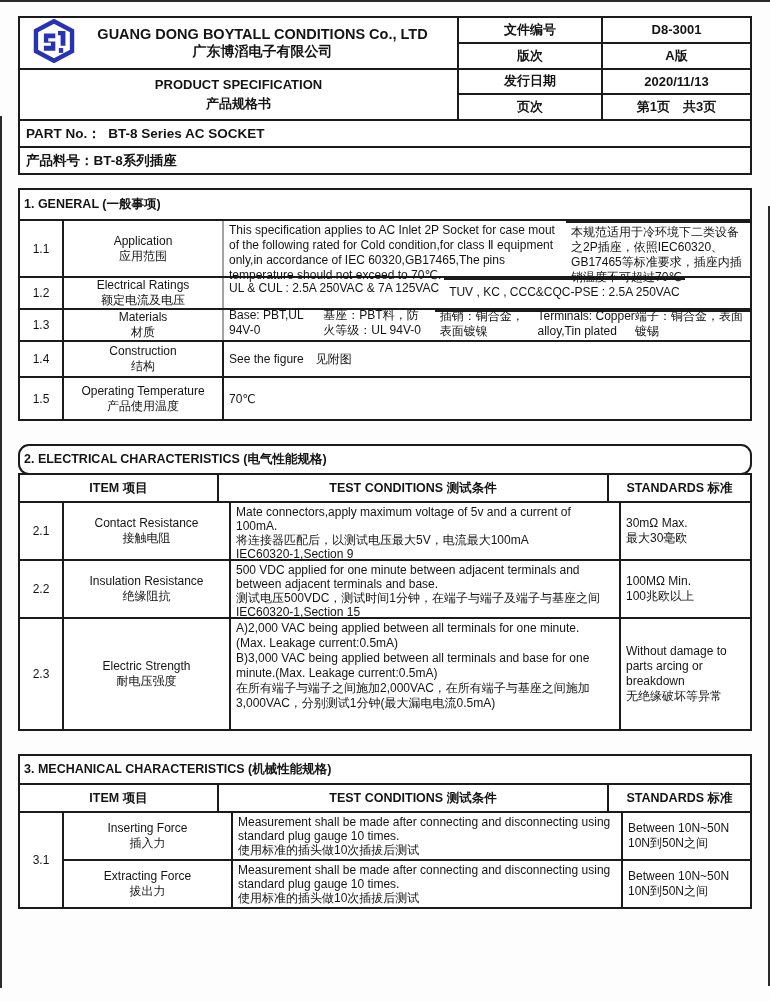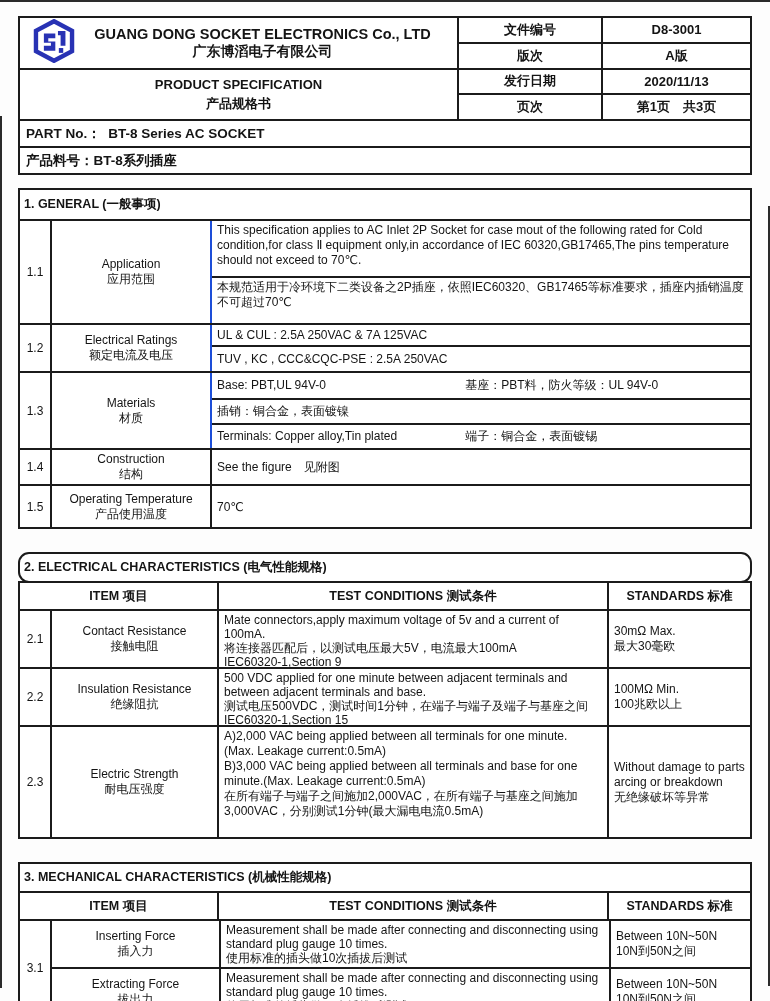--- a/index.html
+++ b/index.html
@@ -36,25 +36,25 @@
 
   
   .bar { margin-top:-2px; height:29px; display:flex; align-items:center; padding-left:6px; font-weight:bold; font-size:13.5px; }
   .sec-bar { margin-top:13px; height:33px; display:flex; align-items:center; padding-left:4px; font-weight:bold; font-size:12.5px; }
 
   
   .tbl { margin-top:-2px; }
   .trow { display:flex; border-top:2px solid #1b1b1b; }
   .trow:first-child { border-top:none; }
   .cell { overflow:hidden; }
-  .cnum { width:30px; display:flex; align-items:center; justify-content:center; font-size:12px; flex:0 0 auto; }
+  .cnum { width:42px; display:flex; align-items:center; justify-content:center; font-size:12px; flex:0 0 auto; }
   .citem { display:flex; align-items:center; justify-content:center; text-align:center; font-size:12px; line-height:15px; border-left:2px solid #1b1b1b; flex:0 0 auto; }
   .s1-item { width:160px; }
   .s23-item { width:167px; }
-  .ccontent { flex:1; border-left:2px solid #1d4ed8; display:flex; flex-direction:column; }
+  .ccontent { flex:1; border-left:2px solid #a3a3a3; display:flex; }
   .sub { border-top:2px solid #1b1b1b; display:flex; align-items:center; padding:2px 5px; font-size:12px; line-height:15px; }
   .sub:first-child { border-top:none; }
   .sub-block { align-items:flex-start; }
   .en-half { width:47%; flex:0 0 auto; }
   .cn-half { flex:1; }
   .ctest { width:390px; flex:0 0 auto; border-left:2px solid #1b1b1b; padding:2px 5px; font-size:12px; line-height:14px; }
   .cstd { flex:1; border-left:2px solid #1b1b1b; display:flex; align-items:center; padding:2px 5px; font-size:12px; line-height:15px; }
   .chead { display:flex; align-items:center; justify-content:center; font-size:12.5px; font-weight:bold; }
   .h26 { height:26px; }
 
@@ -97,21 +97,21 @@
         <div class="hdr-company">
           <span class="logo">
             <svg width="44" height="44" viewBox="0 0 50 50">
               <polygon points="25,2.5 45.5,13.5 45.5,36.5 25,47.5 4.5,36.5 4.5,13.5" fill="#ffffff" stroke="#2832b4" stroke-width="5"></polygon>
               <path d="M13.5 16.5 h13 v5.5 h-8 v3.5 h8 v10.5 h-13 v-5.5 h8 v-3.5 h-8 z" fill="#2832b4"></path>
               <path d="M29.5 13.5 h8.5 v17 h-5.5 v-12 h-3 z" fill="#2832b4"></path>
               <rect x="30.5" y="33" width="5" height="5.5" fill="#2832b4"></rect>
             </svg>
           </span>
           <span class="hdr-names">
-            <div class="company-en">GUANG DONG SOCKET ELECTRONICS Co., LTD</div>
+            <div class="company-en">GUANG DONG BOYTALL CONDITIONS Co., LTD</div>
             <div class="company-cn">广东博滔电子有限公司</div>
           </span>
         </div>
         <div class="hdr-title">
           <div class="title-en">PRODUCT SPECIFICATION</div>
           <div class="title-cn">产品规格书</div>
         </div>
       </div>
       <div class="hdr-right">
         <div class="meta-row">

